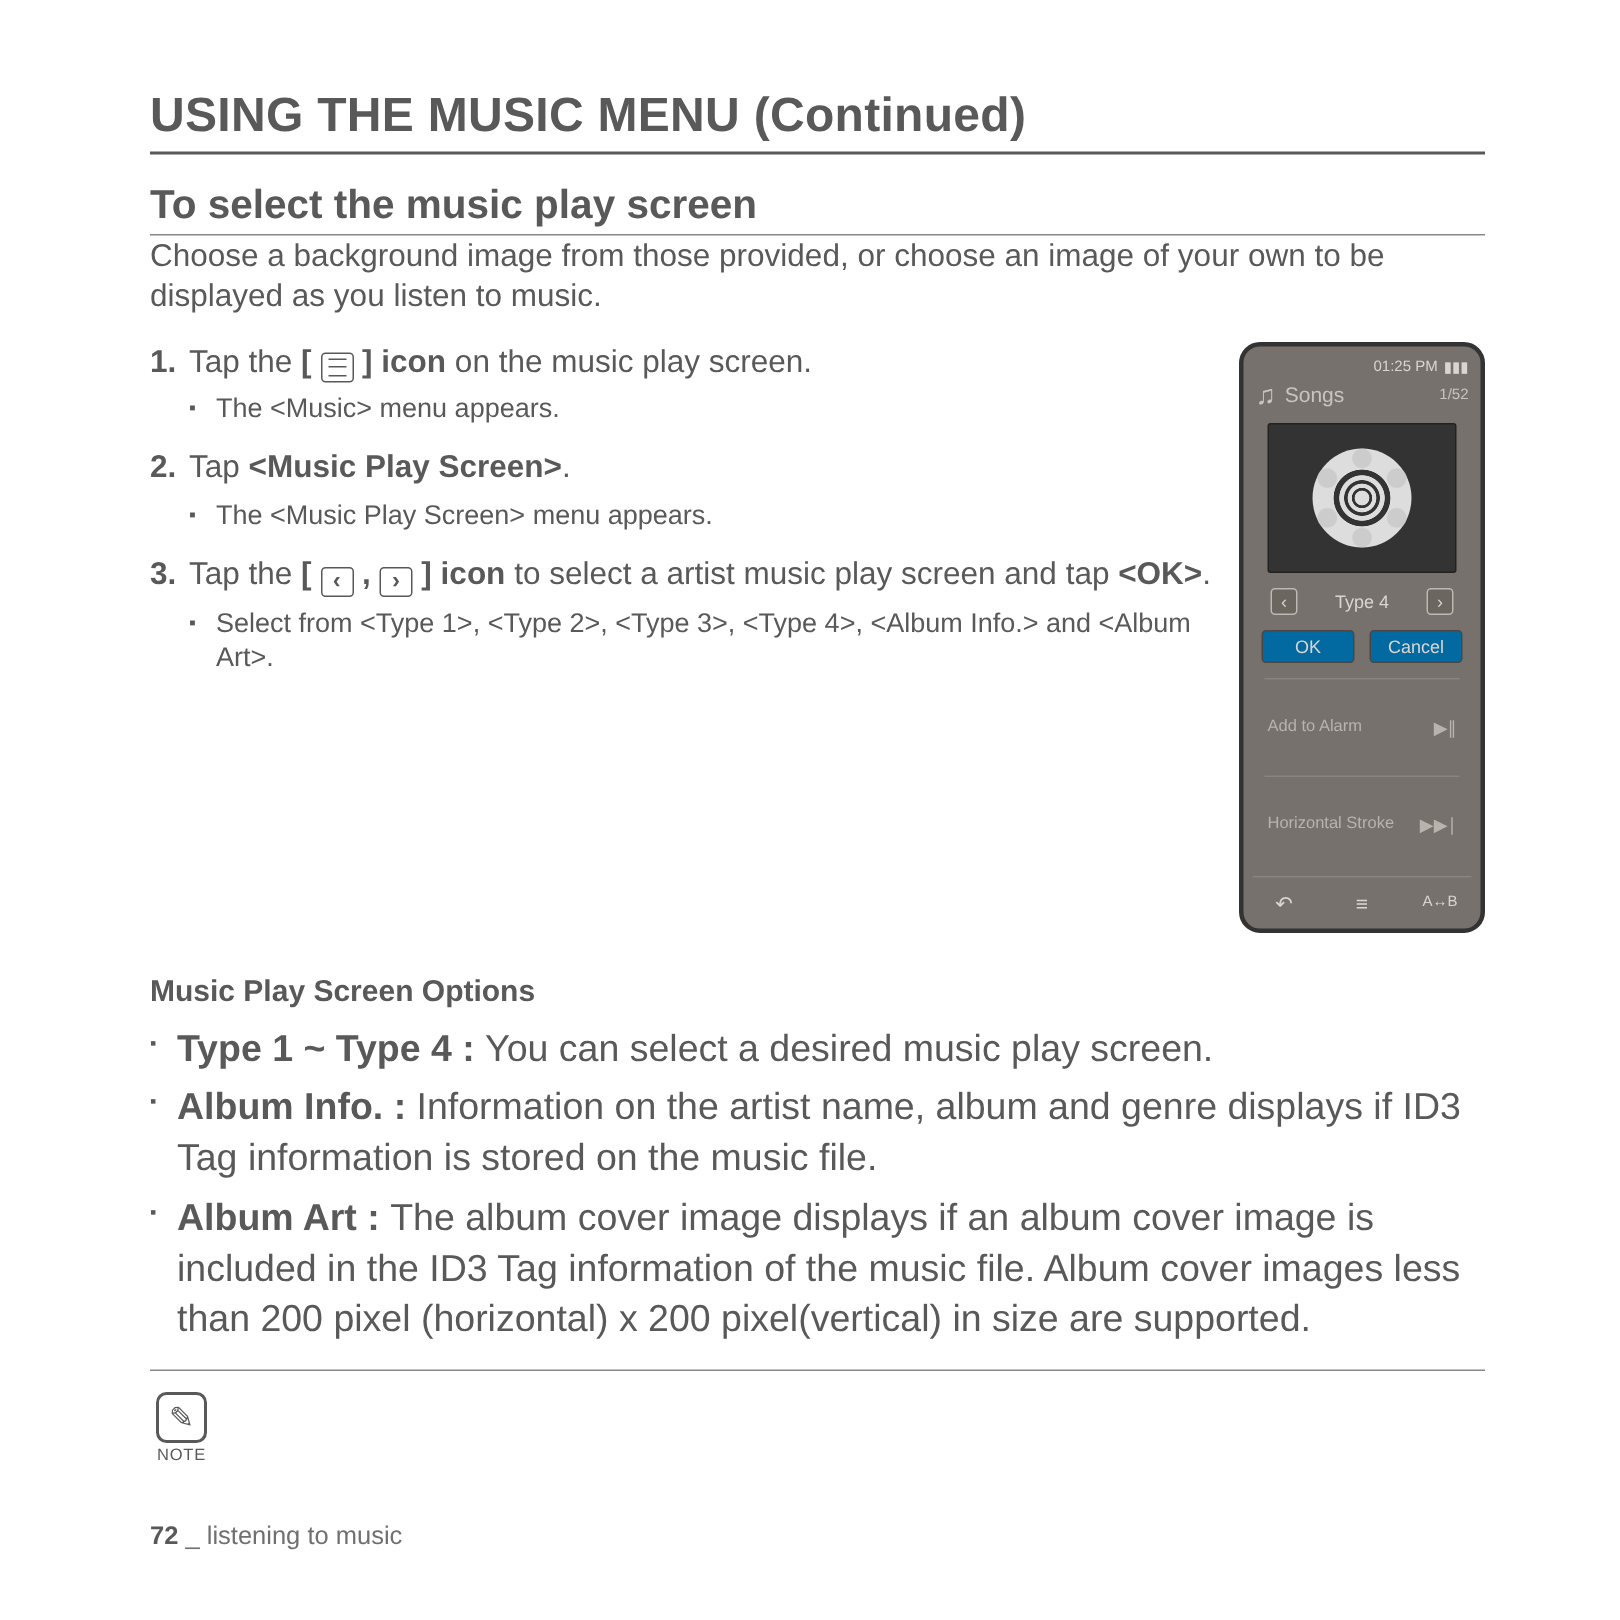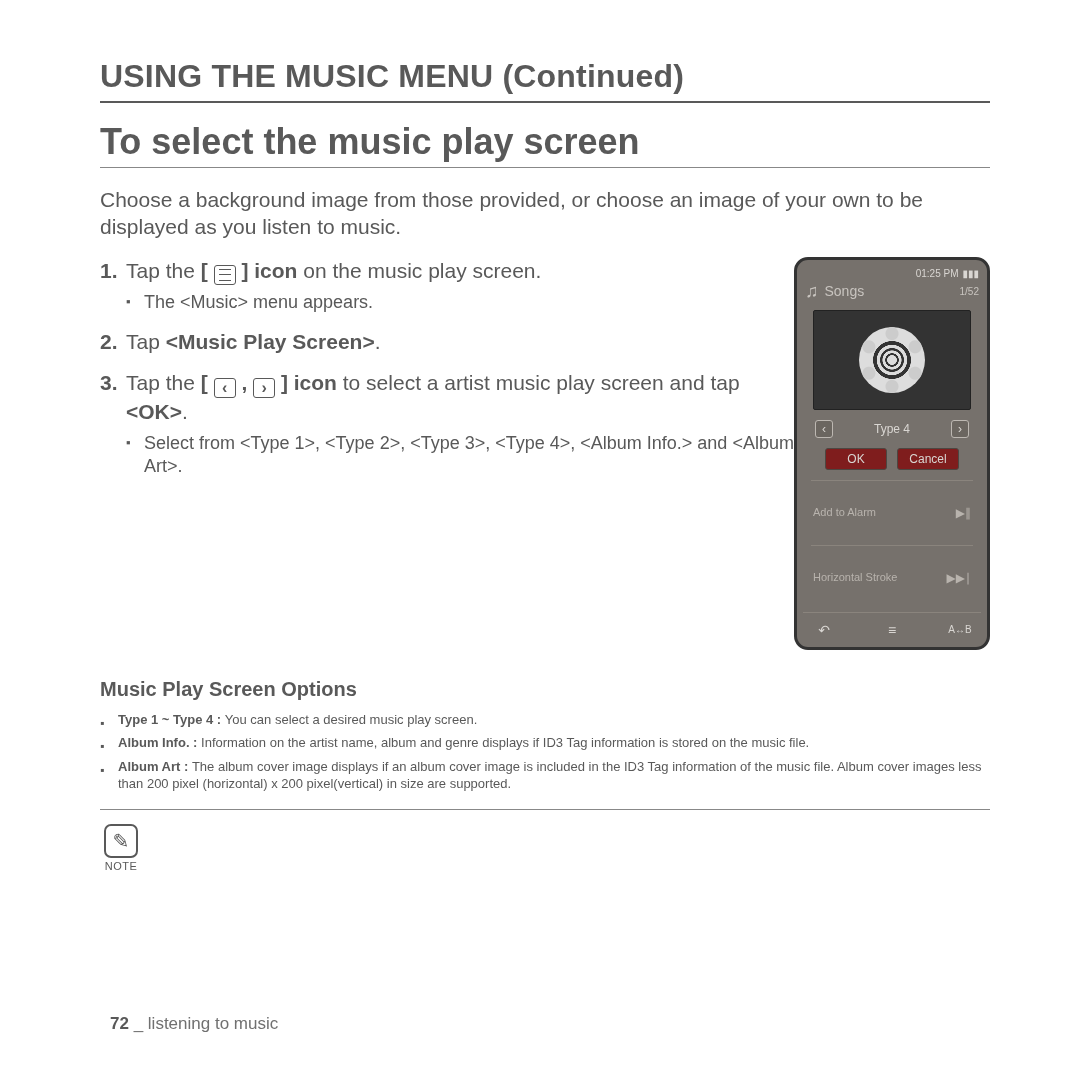--- a/index.html
+++ b/index.html
@@ -15,26 +15,26 @@
   h1.page-title {
     font-size: 32px;
     font-weight: bold;
     color: #595959;
     border-bottom: 2px solid #595959;
     padding-bottom: 6px;
     margin-bottom: 18px;
     letter-spacing: 0.2px;
   }
   h2.section-title {
-    font-size: 36px;
+    font-size: 27px;
     font-weight: bold;
     color: #595959;
     border-bottom: 1px solid #888;
     padding-bottom: 4px;
-    margin-bottom: 18px;
+    margin-bottom: 0;
   }
   p.intro {
     font-size: 21px;
     line-height: 1.3;
     margin-bottom: 16px;
   }
   .body-row { display: flex; }
   .steps-col { flex: 1; }
   ol.steps { list-style: none; counter-reset: step; }
   ol.steps > li {
@@ -84,21 +84,21 @@
     position:relative;
   }
   .inline-icon.menu::after{
     content:""; position:absolute; width:12px; height:1.5px; background:#595959;
   }
   .inline-icon.left::before { content: "‹"; font-size:16px; font-weight:bold; }
   .inline-icon.right::before { content: "›"; font-size:16px; font-weight:bold; }
 
   
   .device {
-    width: 196px;
+    width: 164px;
     border: 3px solid #333;
     border-radius: 14px;
     background: #76716c;
     padding: 6px 6px 6px 6px;
     flex-shrink: 0;
     font-size: 12px;
     color: #d9d6d2;
   }
   .dev-status { display:flex; justify-content:flex-end; gap:4px; font-size:10px; padding:2px 2px 0; }
   .dev-head { display:flex; align-items:center; gap:6px; padding:2px 2px 8px; font-size:14px; color:#c8c4bf; }
@@ -119,68 +119,69 @@
       radial-gradient(circle at 50% 10%, #ccc 0 6px, transparent 7px),
       radial-gradient(circle at 85% 30%, #ccc 0 6px, transparent 7px),
       radial-gradient(circle at 85% 70%, #ccc 0 6px, transparent 7px),
       radial-gradient(circle at 50% 90%, #ccc 0 6px, transparent 7px),
       radial-gradient(circle at 15% 70%, #ccc 0 6px, transparent 7px),
       radial-gradient(circle at 15% 30%, #ccc 0 6px, transparent 7px);
   }
   .dev-select { display:flex; align-items:center; justify-content:space-between; padding:0 12px 10px; }
   .navsq{ width:18px;height:18px;border:1px solid #bdb8b2;border-radius:3px;display:flex;align-items:center;justify-content:center;font-size:12px;background:#6b6660;}
   .dev-btns { display:flex; gap:10px; justify-content:center; padding-bottom:10px; }
-  .dbtn{ width:62px; height:22px; background:#7f1d1d; border:1px solid #4c4742; border-radius:3px; display:flex;align-items:center;justify-content:center; font-size:12px;}
+  .dbtn{ width:62px; height:22px; background:#0369a1; border:1px solid #4c4742; border-radius:3px; display:flex;align-items:center;justify-content:center; font-size:12px;}
   .dev-list{ font-size:11px; color:#b8b3ad; padding:0 8px; }
   .dev-list > div{ border-top:1px solid #8a847d; padding:25px 2px; display:flex; justify-content:space-between;}
   .dev-list .pp{font-size:12px;}
   .dev-bottom{ display:flex; justify-content:space-between; padding:8px 10px 2px; border-top:1px solid #8a847d; margin-top:2px;}
   .bicon{ width:22px;height:18px; display:flex;align-items:center;justify-content:center;font-size:14px;color:#d9d6d2;}
 
   
   h3.options-title{ font-size:20px; font-weight:bold; margin:28px 0 10px; }
   .optlist{ list-style:none; border-bottom:1px solid #888; padding-bottom:10px; margin-bottom:14px;}
-  .optlist li{ font-size:13px; line-height:1.35; padding-left:18px; position:relative; margin-bottom:6px;}
+  .optlist li{ font-size:25px; line-height:1.35; padding-left:18px; position:relative; margin-bottom:6px;}
   .optlist li::before{ content:"▪"; position:absolute; left:0; font-size:12px; top:4px;}
   .optlist li .lead{ font-weight:bold;}
 
   
   .note-row{ display:flex; gap:14px; align-items:flex-start; }
   .note-badge{ width:42px; text-align:center; }
   .note-badge .nicon{
     width:34px;height:34px;border:2px solid #595959;border-radius:7px;margin:0 auto 2px;
     display:flex;align-items:center;justify-content:center;font-size:20px;
   }
   .note-badge .ntext{ font-size:11px; letter-spacing:0.5px;}
   .note-body{ flex:1; font-size:19px; line-height:1.35; }
   .note-body .qline{ position:relative; padding-left:16px; font-weight:bold; margin-bottom:2px;}
   .note-body .qline::before{content:"▪"; position:absolute; left:0; font-size:12px; top:4px; font-weight:normal;}
 
   
-  .footer{ position:absolute; left:110px; bottom:46px; font-size:17px; color:#707070;}
+  .footer{ position:absolute; left:100px; bottom:46px; font-size:17px; color:#707070;}
   .footer .pnum{ font-weight:bold; color:#595959;}
 </style>
 </head>
 <body>
 
 <h1 class="page-title">USING THE MUSIC MENU (Continued)</h1>
 
 <h2 class="section-title">To select the music play screen</h2>
 
 <p class="intro">Choose a background image from those provided, or choose an image of your own to be displayed as you listen to music.</p>
 
 <div class="body-row">
   <div class="steps-col">
     <ol class="steps">
       <li>
         <span>Tap the </span><span class="b">[ <span class="inline-icon menu"></span> ]<span> icon</span></span><span> on the music play screen.</span>
         <div class="sub">The &lt;Music&gt; menu appears.</div>
       </li>
       <li>
         <span>Tap </span><span class="b">&lt;Music Play Screen&gt;</span><span>.</span>
+        <div class="sub">The &lt;Music Play Screen&gt; menu appears.</div>
       </li>
       <li>
         <span>Tap the </span><span class="b">[ <span class="inline-icon left"></span> , <span class="inline-icon right"></span> ]<span> icon</span></span><span> to select a artist music play screen and tap </span><span class="b">&lt;OK&gt;</span><span>.</span>
         <div class="sub">Select from &lt;Type 1&gt;, &lt;Type 2&gt;, &lt;Type 3&gt;, &lt;Type 4&gt;, &lt;Album Info.&gt; and &lt;Album Art&gt;.</div>
       </li>
     </ol>
   </div>
 
   <div class="device">
     <div class="dev-status">

